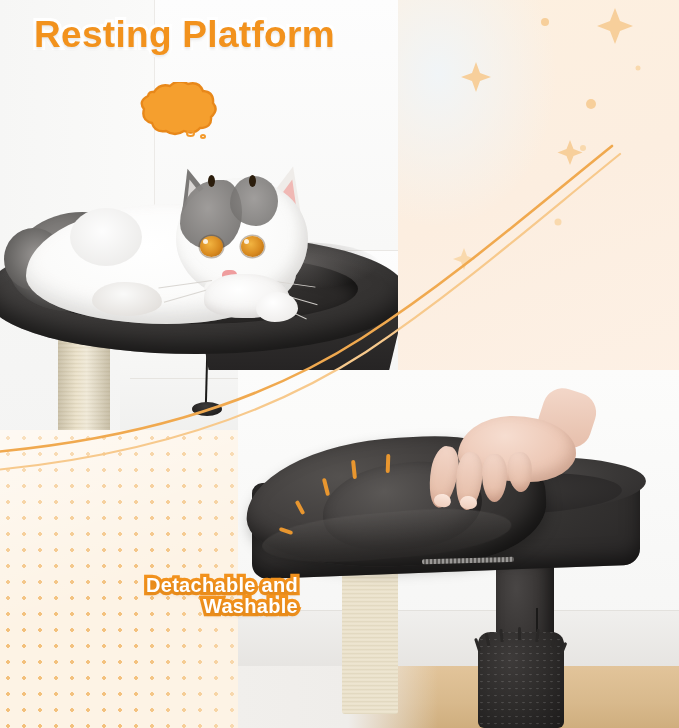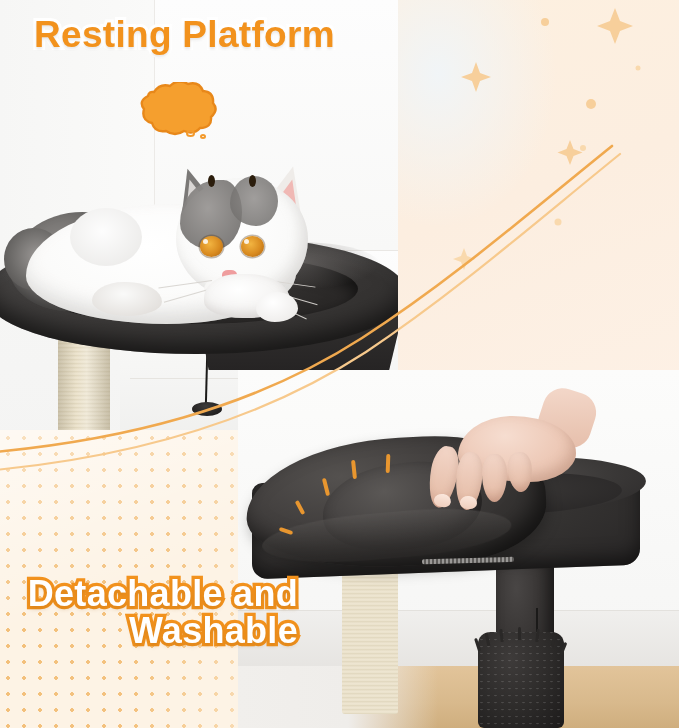--- a/index.html
+++ b/index.html
@@ -411,21 +411,21 @@
     paint-order:stroke fill;
     text-shadow:0 2px 3px rgba(0,0,0,.10);
   }
   .title-perch {
     left:418px; top:120px; font-size:30px; color:#ffffff;
     -webkit-text-stroke:6px #f2921d;
     paint-order:stroke fill;
     text-shadow:0 3px 4px rgba(150,90,20,.22);
   }
   .title-wash {
-    left:16px; top:575px; font-size:36px; color:#ffffff;
+    left:16px; top:575px; font-size:20px; color:#ffffff;
     -webkit-text-stroke:6.5px #f2921d;
     paint-order:stroke fill;
     text-align:right; width:282px;
     text-shadow:0 3px 4px rgba(150,90,20,.25);
   }
 </style>
 </head>
 <body>
 
 <div class="stage">

